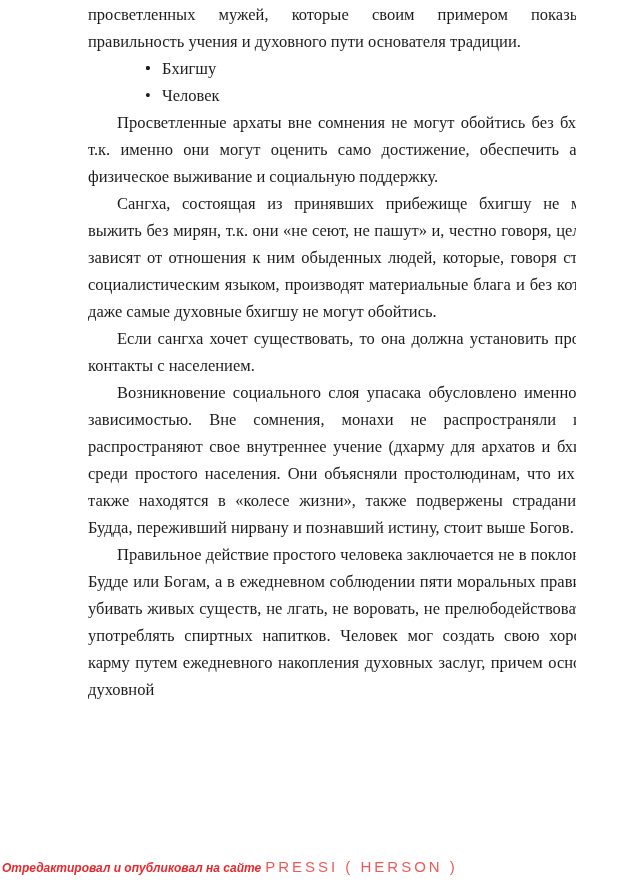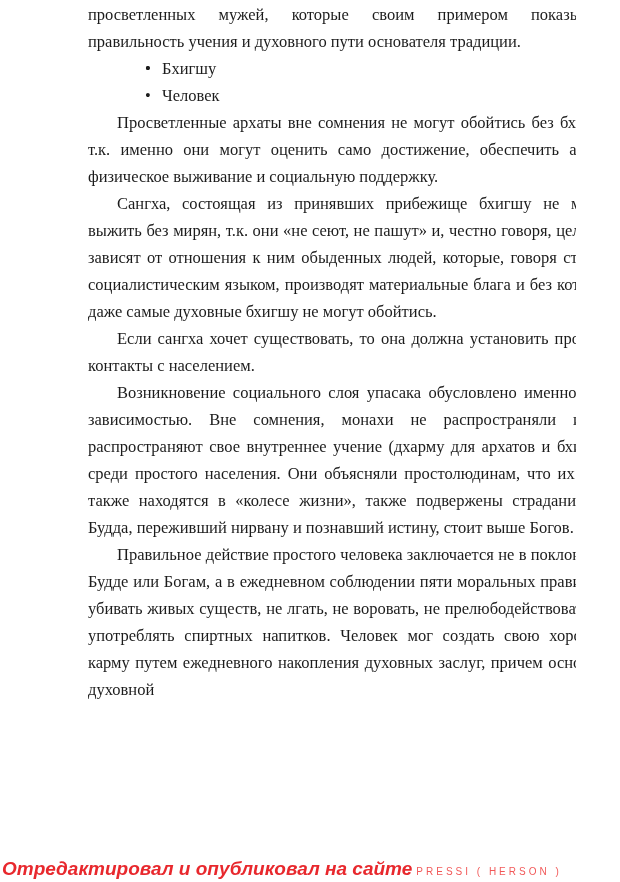--- a/index.html
+++ b/index.html
@@ -52,26 +52,26 @@
     position: absolute;
     left: 2px;
     top: 858px;
     white-space: nowrap;
     color: #e8282d;
   }
   .footer-label {
     font-family: "Liberation Sans", "DejaVu Sans", sans-serif;
     font-style: italic;
     font-weight: bold;
-    font-size: 19px;
+    font-size: 12px;
     color: #e8282d;
   }
   .footer-brand {
     font-family: "Liberation Sans", "DejaVu Sans", sans-serif;
-    font-size: 10px;
+    font-size: 15px;
     font-weight: 400;
     letter-spacing: 3px;
     color: #ef3b3b;
     opacity: 0.85;
     margin-left: 4px;
   }
 </style>
 </head>
 <body>
 

